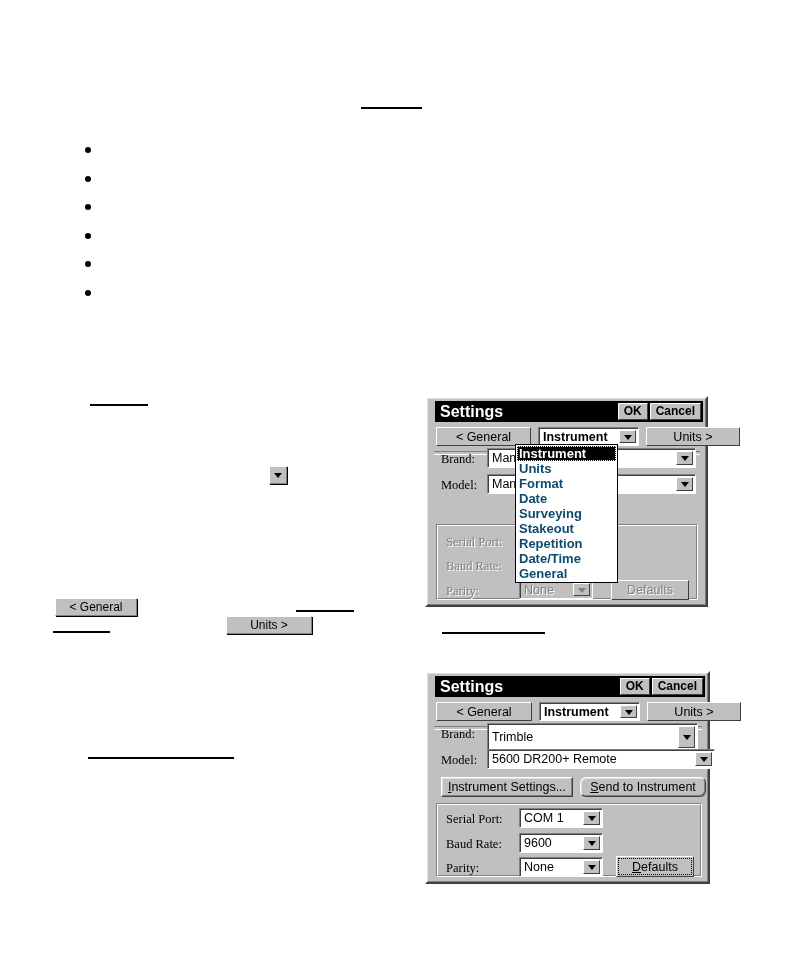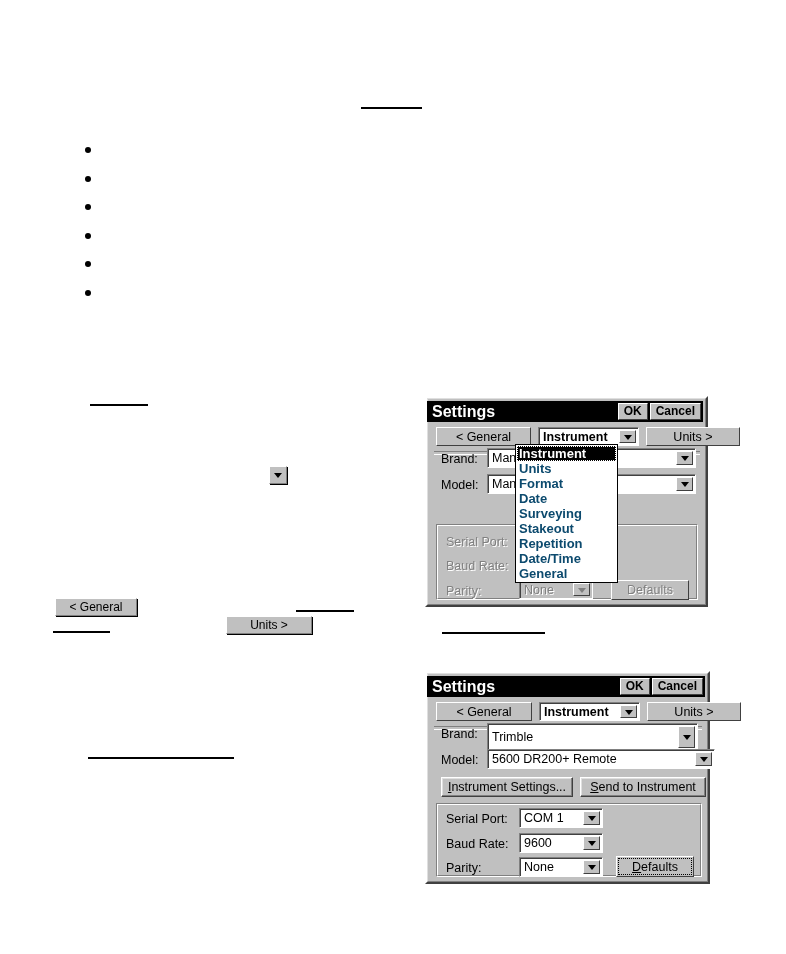--- a/index.html
+++ b/index.html
@@ -85,21 +85,21 @@
   .dialog-inner {
     position: absolute;
     left: 0; top: 0; right: 0; bottom: 0;
     border-top: 1px solid #dfdfdf;
     border-left: 1px solid #dfdfdf;
     border-right: 1px solid #808080;
     border-bottom: 1px solid #808080;
   }
   .titlebar {
     position: absolute;
-    left: 0;
+    left: 8px;
     top: 3px;
     right: 3px;
     height: 21px;
     background: #000000;
     display: flex;
     align-items: center;
   }
   .title-text {
     color: #ffffff;
     font-size: 16px;
@@ -187,20 +187,21 @@
     position: relative;
     flex: none;
   }
   .combo-arrow.greyed .arrow-down { border-top-color: #808080; }
 
   .field-label {
     position: absolute;
     font-size: 12.5px;
     color: #000000;
     white-space: nowrap;
+    font-family: Liberation Serif, serif;
   }
   .field-label.greyed { color: #808080; text-shadow: 1px 1px 0 #ffffff; }
 
   .groupbox {
     position: absolute;
     box-sizing: border-box;
     border-top: 1px solid #808080;
     border-left: 1px solid #808080;
     border-right: 1px solid #ffffff;
     border-bottom: 1px solid #ffffff;
@@ -404,21 +405,21 @@
   <div class="combo" style="left:60px; top:76px; width:228px; height:20px;">
     <div class="combo-text">5600 DR200+ Remote</div>
     <div class="combo-arrow">
       <span class="arrow-down"></span>
     </div>
   </div>
 
   <div class="btn inset-shadow" style="left:14px; top:104px; width:132px; height:20px;">
     <span><span class="ul">I</span><span>nstrument Settings...</span></span>
   </div>
-  <div class="btn inset-shadow" style="left:153px; top:104px; width:126px; height:20px;">
+  <div class="btn inset-shadow" style="left:153px; top:104px; width:126px; height:20px;border-radius:6px;">
     <span><span class="ul">S</span><span>end to Instrument</span></span>
   </div>
 
   <div class="groupbox" style="left:9px; top:130px; width:266px; height:74px;">
     <div class="groupbox-in"></div>
   </div>
 
   <div class="field-label" style="left:19px; top:139px;">Serial Port:</div>
   <div class="field-label" style="left:19px; top:164px;">Baud Rate:</div>
   <div class="field-label" style="left:19px; top:188px;">Parity:</div>

